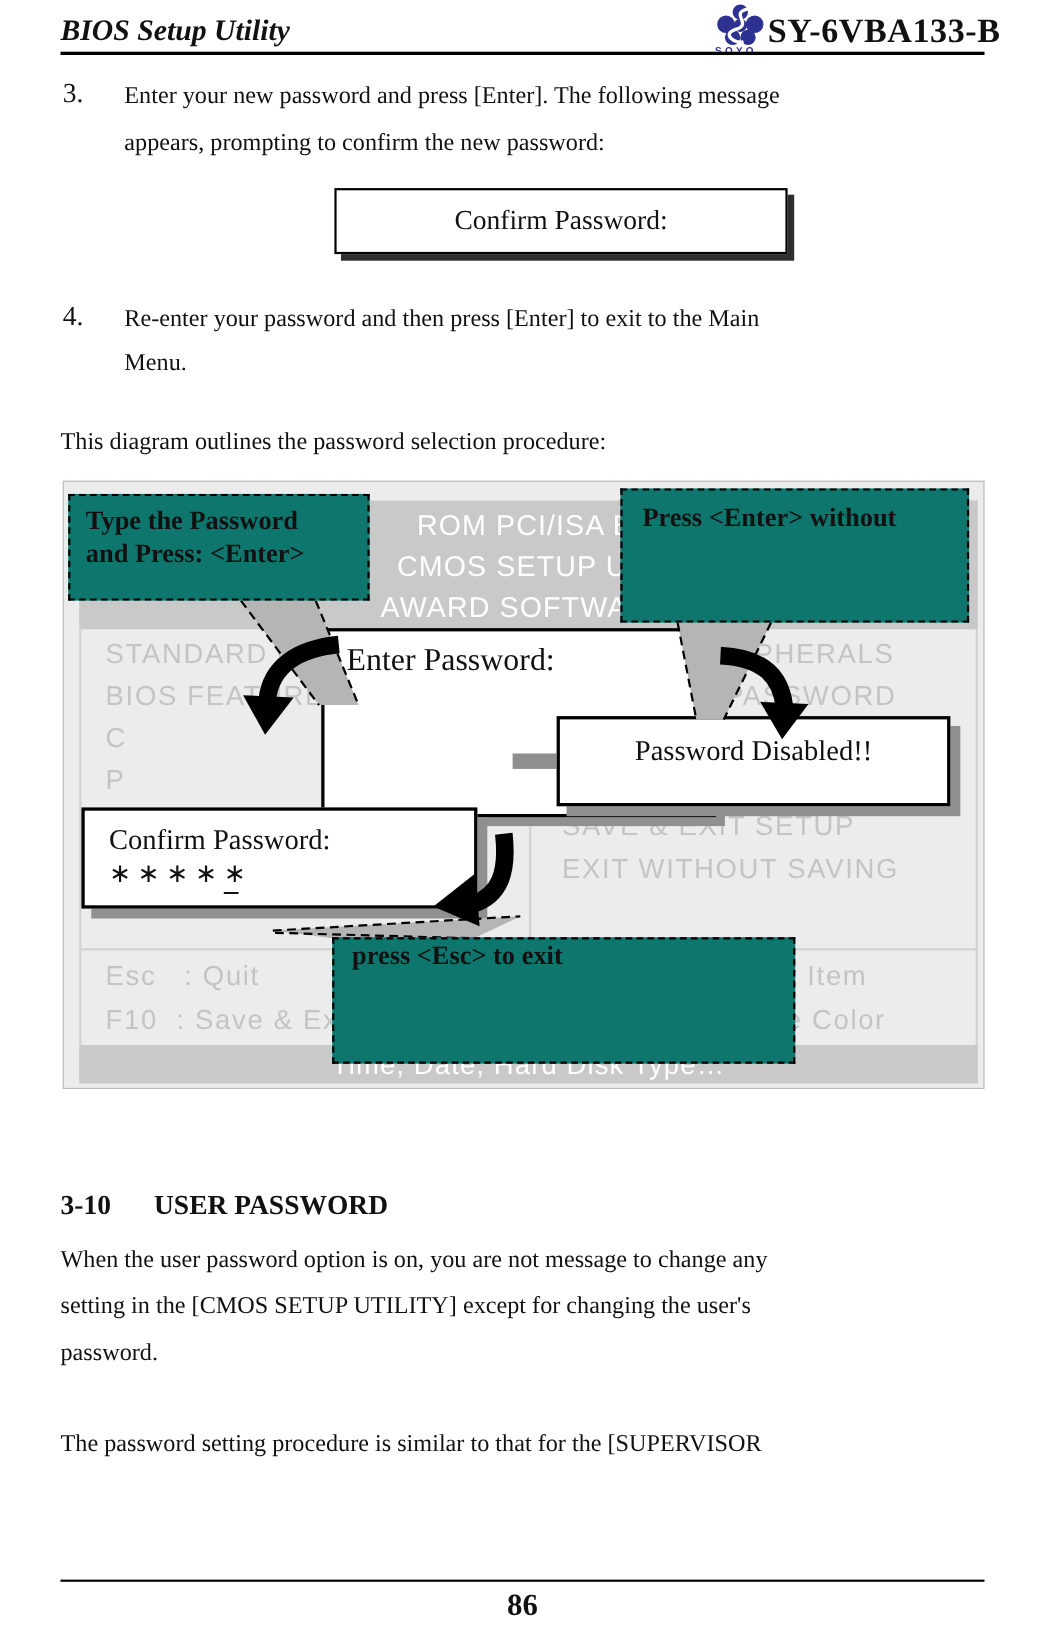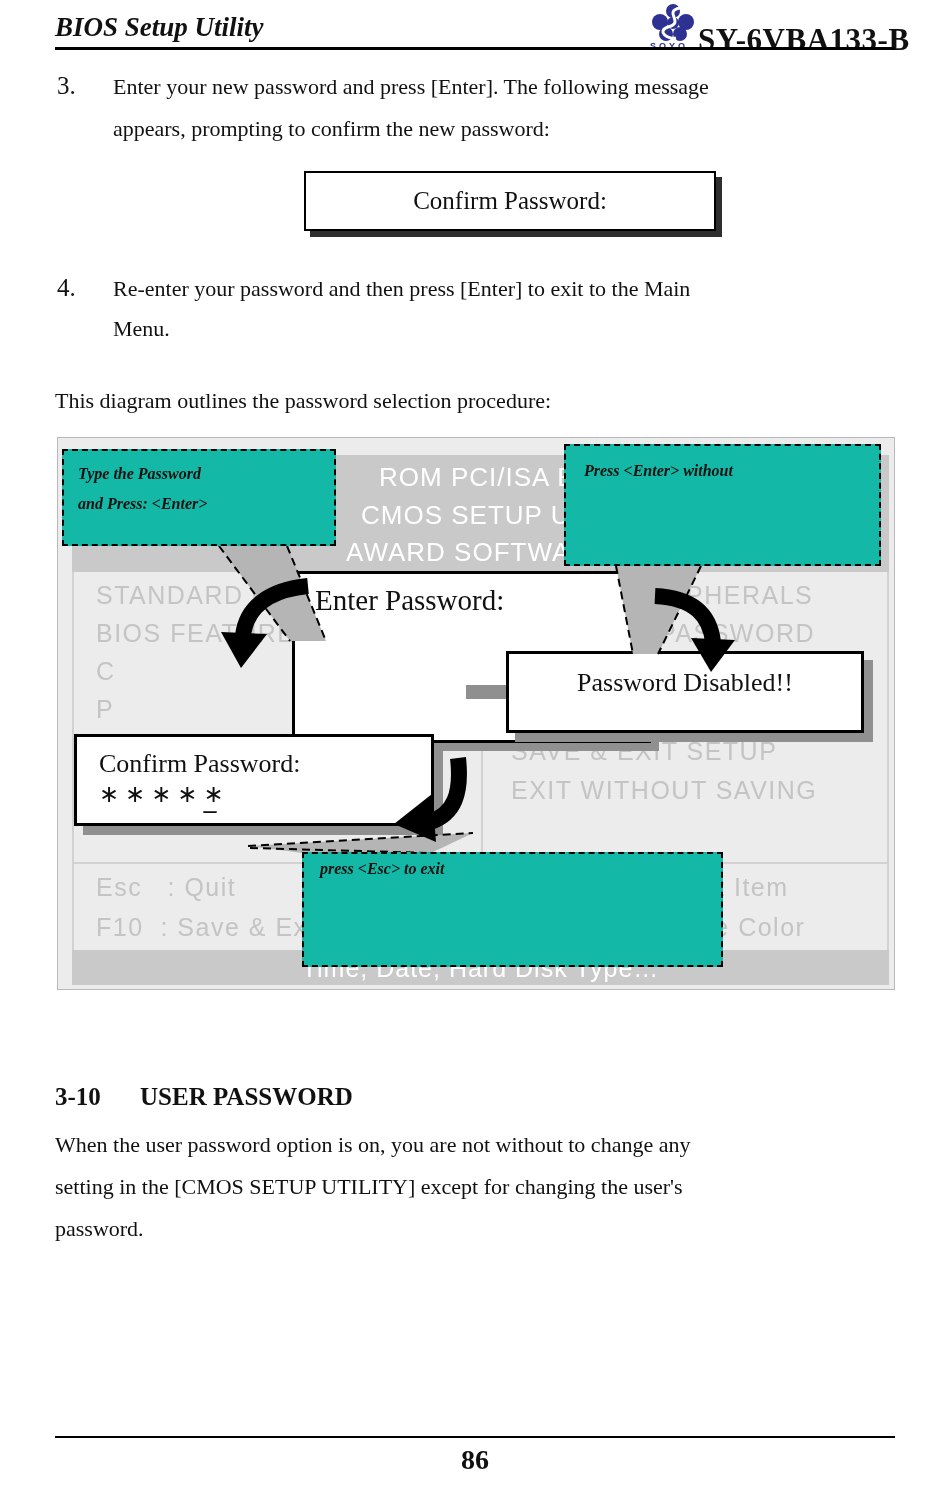--- a/index.html
+++ b/index.html
@@ -17,21 +17,21 @@
              text-align:center;font-size:25px;}
   .diagram{background:#ececec;border:1px solid #b9b9b9;}
   .band{background:#c9c9c9;}
   .bandtext{color:#fff;font-size:26px;letter-spacing:1px;}
   .menu{color:#c4c4c4;font-size:25px;letter-spacing:1.5px;}
   .thinline{background:#d2d2d2;}
   .whitebox{background:#fff;border:3px solid #000;box-shadow:9px 9px 0 #909090;}
   .boxtext{font-size:26px;}
   .stars{letter-spacing:6px;font-size:24px;}
   .cursor{display:inline-block;margin-left:-26px;transform:translateY(7px);font-weight:bold;}
-  .callout{background:#14b8a6;border:2px dashed #000;font-weight:bold;font-size:16px;line-height:30px;font-style:italic;}
+  .callout{background:#0f766e;border:2px dashed #000;font-weight:bold;font-size:24px;line-height:30px;}
   .sect-head{font-weight:bold;font-size:25px;}
   .pagenum{font-weight:bold;font-size:28px;text-align:center;width:950px;}
   svg{display:block;}
 </style>
 </head>
 <body>
 
 <div class="page">
 
   <div class="abs doc-title" style="left:55px;top:12px;">BIOS Setup Utility</div>
@@ -40,21 +40,21 @@
     <circle cx="23" cy="8" r="7" fill="#2d3192"></circle>
     <circle cx="10" cy="19" r="8" fill="#2d3192"></circle>
     <circle cx="36" cy="19" r="8" fill="#2d3192"></circle>
     <circle cx="16" cy="31" r="7" fill="#2d3192"></circle>
     <circle cx="30" cy="31" r="7" fill="#2d3192"></circle>
     <circle cx="23" cy="20" r="6" fill="#2d3192"></circle>
     <path d="M30,5 C12,9 36,19 18,24 C6,28 18,37 26,35" fill="none" stroke="#fff" stroke-width="3"></path>
   </svg>
   <div class="abs sans" style="left:650px;top:41px;font-size:9px;font-weight:bold;letter-spacing:3px;color:#2d3192;">SOYO</div>
 
-  <div class="abs model" style="left:698px;top:22px;text-align:center;">SY-6VBA133-B</div>
+  <div class="abs model" style="left:698px;top:10px;text-align:center;">SY-6VBA133-B</div>
 
   <div class="abs rule" style="left:55px;top:47px;width:840px;height:3px;"></div>
 
   <div class="abs stepnum" style="left:57px;top:72px;">3.</div>
   <div class="abs bodytext" style="left:113px;top:72px;">Enter your new password and press [Enter]. The following message</div>
   <div class="abs bodytext" style="left:113px;top:114px;">appears, prompting to confirm the new password:</div>
 
   <div class="abs promptbox" style="left:304px;top:171px;width:408px;height:56px;line-height:56px;">Confirm Password:</div>
 
   <div class="abs stepnum" style="left:57px;top:274px;">4.</div>
@@ -145,21 +145,22 @@
 
     <div class="abs callout" style="left:244px;top:414px;width:417px;height:111px;z-index:5;">
       <div style="padding:0 0 0 16px;">press &lt;Esc&gt; to exit</div>
     </div>
   </div>
 
   <div class="abs sect-head" style="left:55px;top:1083px;">
     <span style="display:inline-block;width:85px;">3-10</span><span>USER PASSWORD</span>
   </div>
 
-  <div class="abs bodytext" style="left:55px;top:1130px;">When the user password option is on, you are not without to change any</div>
+  <div class="abs bodytext" style="left:55px;top:1130px;">When the user password option is on, you are not message to change any</div>
   <div class="abs bodytext" style="left:55px;top:1172px;">setting in the [CMOS SETUP UTILITY] except for changing the user's</div>
   <div class="abs bodytext" style="left:55px;top:1214px;">password.</div>
 
+  <div class="abs bodytext" style="left:55px;top:1297px;">The password setting procedure is similar to that for the [SUPERVISOR</div>
 
   <div class="abs rule" style="left:55px;top:1436px;width:840px;height:2px;"></div>
   <div class="abs pagenum" style="left:0;top:1444px;">86</div>
 
 </div>
 
 </body></html>

